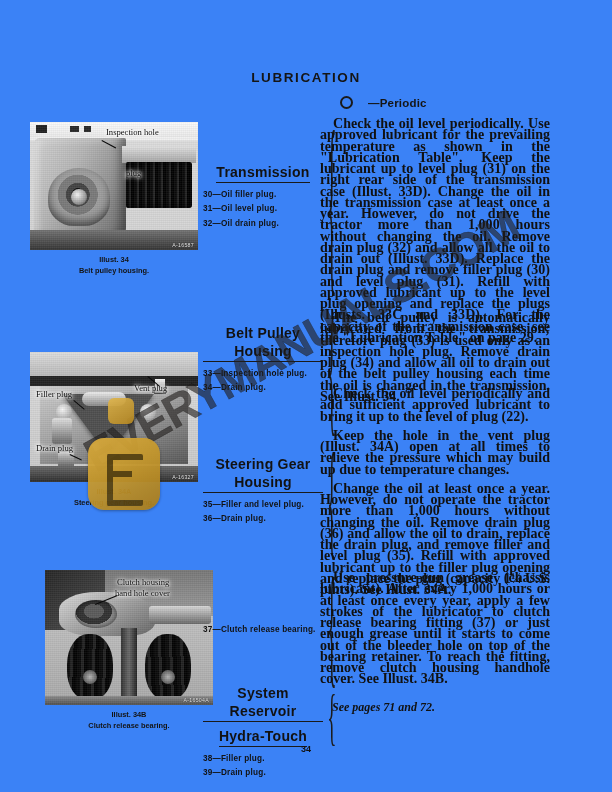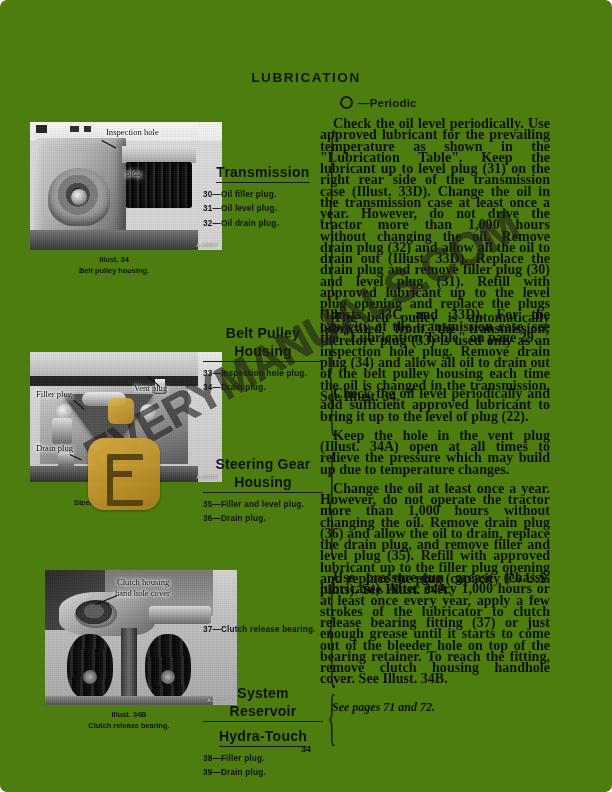--- a/index.html
+++ b/index.html
@@ -14,22 +14,21 @@
     overflow: hidden;
     font-family: "Liberation Serif", serif;
     color: #111111;
     -webkit-font-smoothing: antialiased;
   }
 
   
   .page {
     position: absolute;
     inset: 0;
-    background: #4d7c0f;
-    border-radius: 7px;
+    background: #3b82f6;
   }
 
   
   .page-title {
     position: absolute;
     top: 70px;
     left: 0;
     width: 612px;
     text-align: center;
     font-family: "Liberation Sans", sans-serif;
@@ -43,42 +42,42 @@
     position: absolute;
     top: 96px;
     left: 340px;
     font-family: "Liberation Sans", sans-serif;
     font-size: 11.5px;
     font-weight: 700;
     letter-spacing: 0.2px;
     color: #151515;
     display: flex;
     align-items: center;
-    gap: 4px;
+    gap: 14px;
   }
   .periodic-ring {
     display: inline-block;
     width: 9px;
     height: 9px;
     border: 2px solid #1a1a1a;
     border-radius: 50%;
     margin-right: 1px;
     position: relative;
     top: 0px;
   }
 
   
   .photo-block {
     position: absolute;
     left: 30px;
     width: 168px;
   }
   .photo {
     position: relative;
-    width: 192px;
+    width: 168px;
     background: #8f8f8f;
     overflow: hidden;
     filter: grayscale(1) contrast(1.07);
   }
   .photo .grain {
     position: absolute;
     inset: 0;
     opacity: .35;
     background-image:
       repeating-linear-gradient(0deg, rgba(255,255,255,.10) 0 1px, rgba(0,0,0,.08) 1px 2px),

